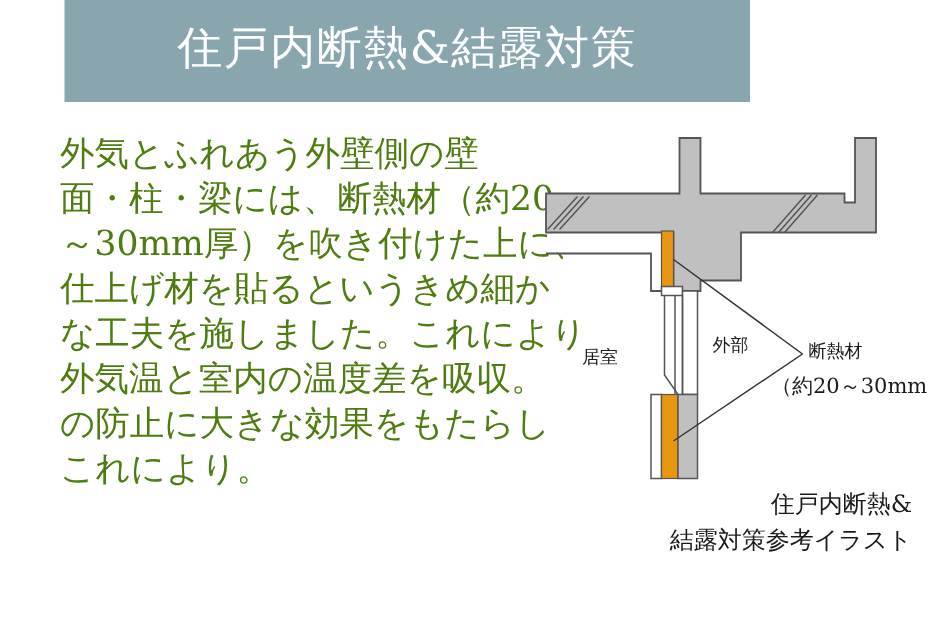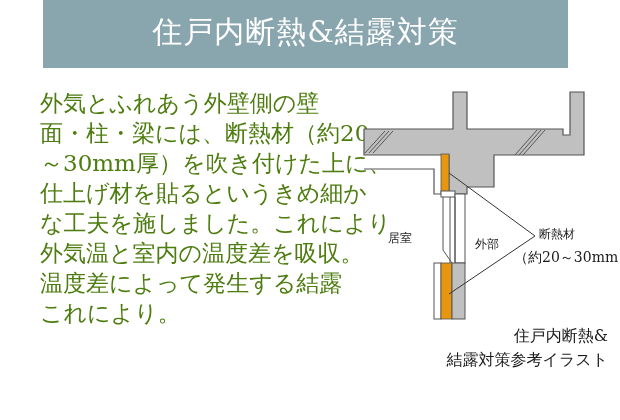--- a/index.html
+++ b/index.html
@@ -2,21 +2,21 @@
 <html><head>
   <meta charset="utf-8">
   <style>
     html, body { margin: 0; padding: 0; }
     body {
       width: 620px; height: 420px; background: #ffffff; position: relative; overflow: hidden;
       font-family: "DejaVu Serif", "Liberation Serif", serif;
       color: #1a1a1a;
     }
     .banner {
-      position: absolute; left: 43px; top: 0; width: 525px; height: 68px;
+      position: absolute; left: 43px; top: 0; width: 457px; height: 68px;
       background: #89a6af;
       display: flex; align-items: center; justify-content: center;
     }
     .banner-title {
       color: #ffffff; font-size: 30px; letter-spacing: 1px;
       font-family: "DejaVu Serif", "Liberation Serif", serif;
       margin-top: -4px;
     }
     .body-text {
       position: absolute; left: 40px; top: 88px; width: 320px;
@@ -45,21 +45,21 @@
   <span class="banner-title">住戸内断熱&amp;結露対策</span>
 </div>
 
 <div class="body-text">
   <div>外気とふれあう外壁側の壁</div>
   <div>面・柱・梁には、断熱材（約20</div>
   <div>～30mm厚）を吹き付けた上に、</div>
   <div>仕上げ材を貼るというきめ細か</div>
   <div>な工夫を施しました。これにより</div>
   <div>外気温と室内の温度差を吸収。</div>
-  <div>温度差によって発生する結露</div>
+  <div>の防止に大きな効果をもたらし</div>
   <div>これにより。</div>
 </div>
 
 <svg class="diagram" width="620" height="420" viewBox="0 0 620 420" xmlns="http://www.w3.org/2000/svg">
 
   <path d="M364,129 L453,129 L453,92 L467,92 L467,129 L563,129 L563,135 L570,135 L570,92 L584,92 L584,155 L494,155 L494,187 L467,187 L467,194 L449,194 L449,155 L364,155 Z" fill="#c0c0c0" stroke="#555555" stroke-width="1.2"></path>
 
   <g stroke="#555555" stroke-width="1" fill="none">
     <line x1="365" y1="153" x2="385" y2="131"></line>
     <line x1="369" y1="153" x2="389" y2="131"></line>
@@ -88,20 +88,20 @@
   <rect x="441" y="263" width="11" height="56" fill="#e8960f" stroke="#555555" stroke-width="0.8"></rect>
   <rect x="452" y="263" width="13" height="56" fill="#c0c0c0" stroke="#555555" stroke-width="1"></rect>
 
   <g stroke="#333333" stroke-width="1" fill="none">
     <line x1="449" y1="173" x2="535" y2="236"></line>
     <line x1="449" y1="294" x2="535" y2="236"></line>
   </g>
 </svg>
 
 <span class="lbl" style="left:388px; top:230px;">居室</span>
-<span class="lbl" style="left:475px; top:236px;">外部</span>
+<span class="lbl" style="left:475px; top:222px;">外部</span>
 <span class="lbl" style="left:539px; top:226px;">断熱材</span>
 <span class="lbl lbl-sm" style="left:514px; top:249px;">（約20～30mm）</span>
 
 <div class="caption">
   <div>住戸内断熱&amp;</div>
   <div>結露対策参考イラスト</div>
 </div>
 
 </body></html>

